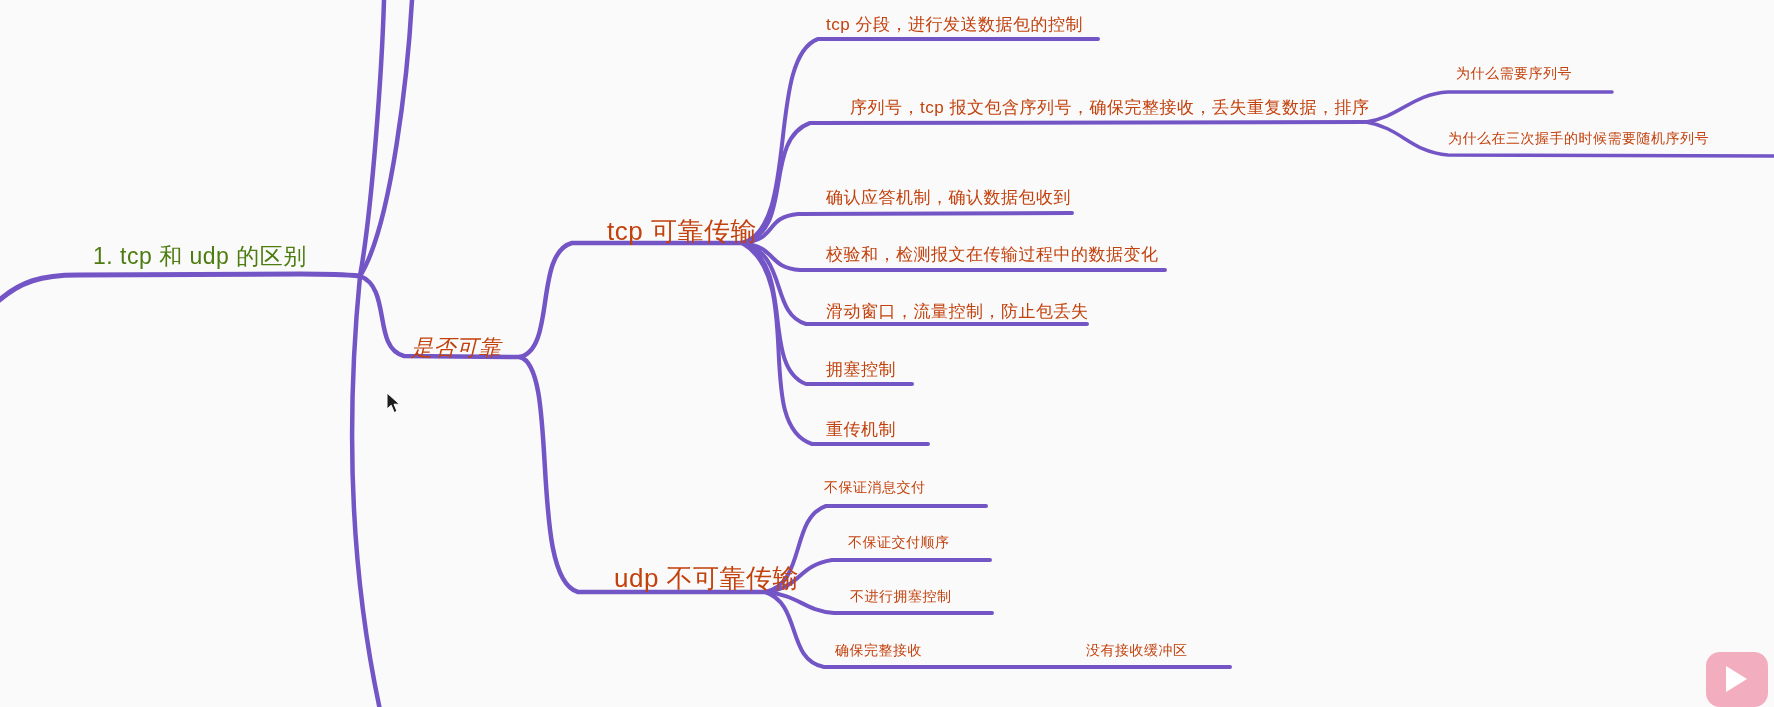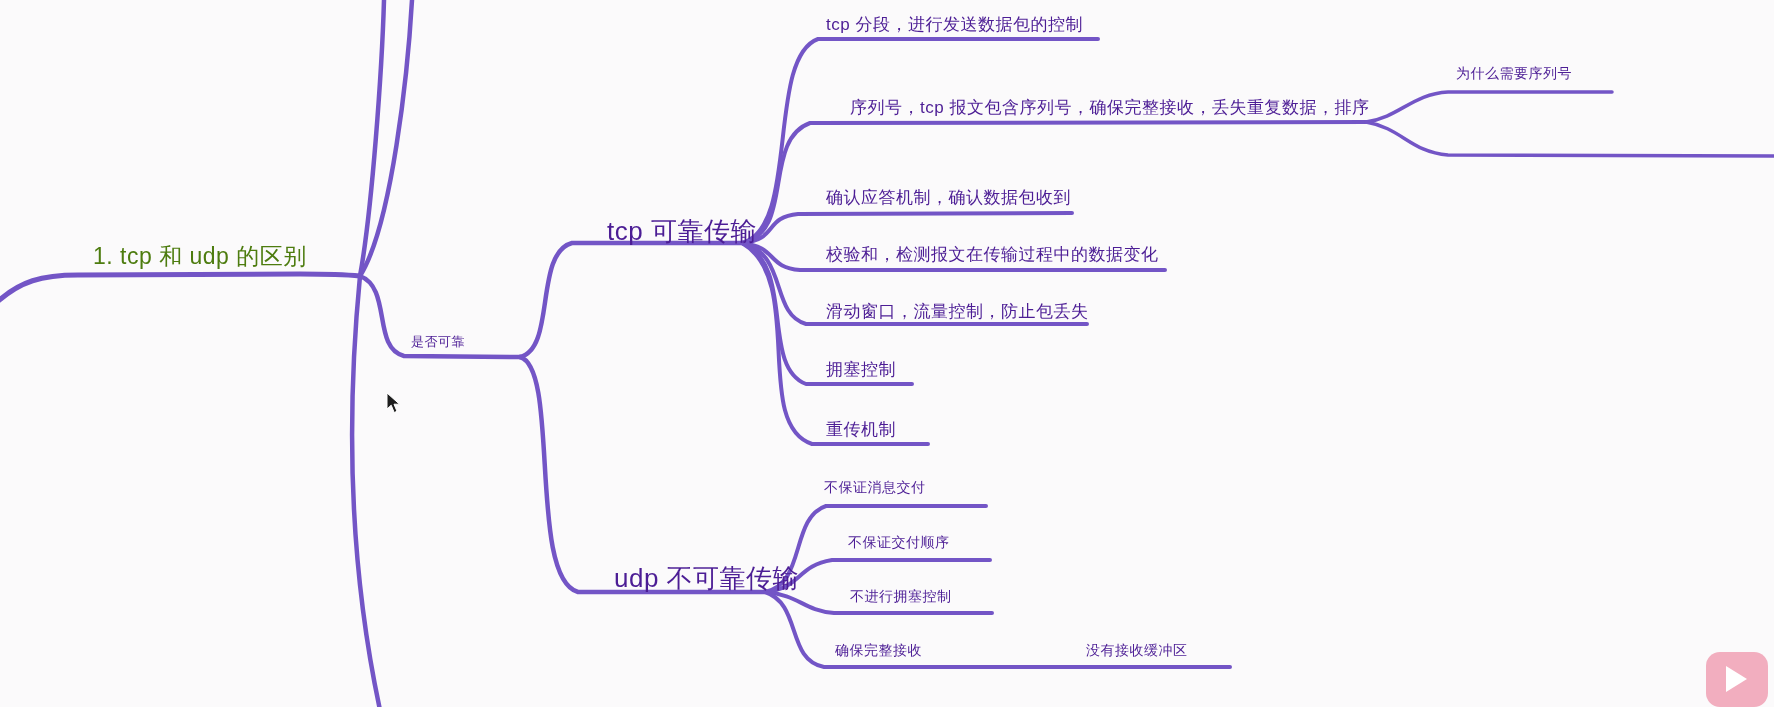--- a/index.html
+++ b/index.html
@@ -7,26 +7,26 @@
     position:relative;
     width:1774px;height:707px;
     background:#fbfafb;
     overflow:hidden;
     font-family:"Liberation Sans","DejaVu Sans",sans-serif;
   }
   #branches{position:absolute;left:0;top:0;}
   .node{
     position:absolute;
     white-space:nowrap;
-    color:#4c1d95;
+    color:#c2410c;
     letter-spacing:0.5px;
     cursor:default;
   }
   .root-label{font-size:23px;color:#4d7c0f;text-align:center;}
-  .branch-label{font-size:13px;}
+  .branch-label{font-size:22px;font-style:italic;}
   .topic-label{font-size:26px;}
   .leaf-label{font-size:17px;}
   .subleaf-label{font-size:14px;}
   #cursor{position:absolute;left:386px;top:392px;width:16px;height:22px;}
   #watermark{
     position:absolute;left:1706px;top:652px;
     width:62px;height:55px;
     background:#f2aebf;
     border-radius:14px;
   }
@@ -78,20 +78,21 @@
   <div class="node branch-label" style="left:411px;top:333px;">是否可靠</div>
 
   <div class="node topic-label" style="left:607px;top:214px;">tcp 可靠传输</div>
 
   <div class="node leaf-label" style="left:826px;top:13px;">tcp 分段，进行发送数据包的控制</div>
 
   <div class="node leaf-label" style="left:826px;top:96px;margin-left:24px;">序列号，tcp 报文包含序列号，确保完整接收，丢失重复数据，排序</div>
 
   <div class="node subleaf-label" style="left:1456px;top:65px;">为什么需要序列号</div>
 
+  <div class="node subleaf-label" style="left:1448px;top:130px;">为什么在三次握手的时候需要随机序列号</div>
 
   <div class="node leaf-label" style="left:826px;top:186px;">确认应答机制，确认数据包收到</div>
 
   <div class="node leaf-label" style="left:826px;top:243px;">校验和，检测报文在传输过程中的数据变化</div>
 
   <div class="node leaf-label" style="left:826px;top:300px;text-align:center;">滑动窗口，流量控制，防止包丢失</div>
 
   <div class="node leaf-label" style="left:826px;top:358px;">拥塞控制</div>
 
   <div class="node leaf-label" style="left:826px;top:418px;">重传机制</div>

